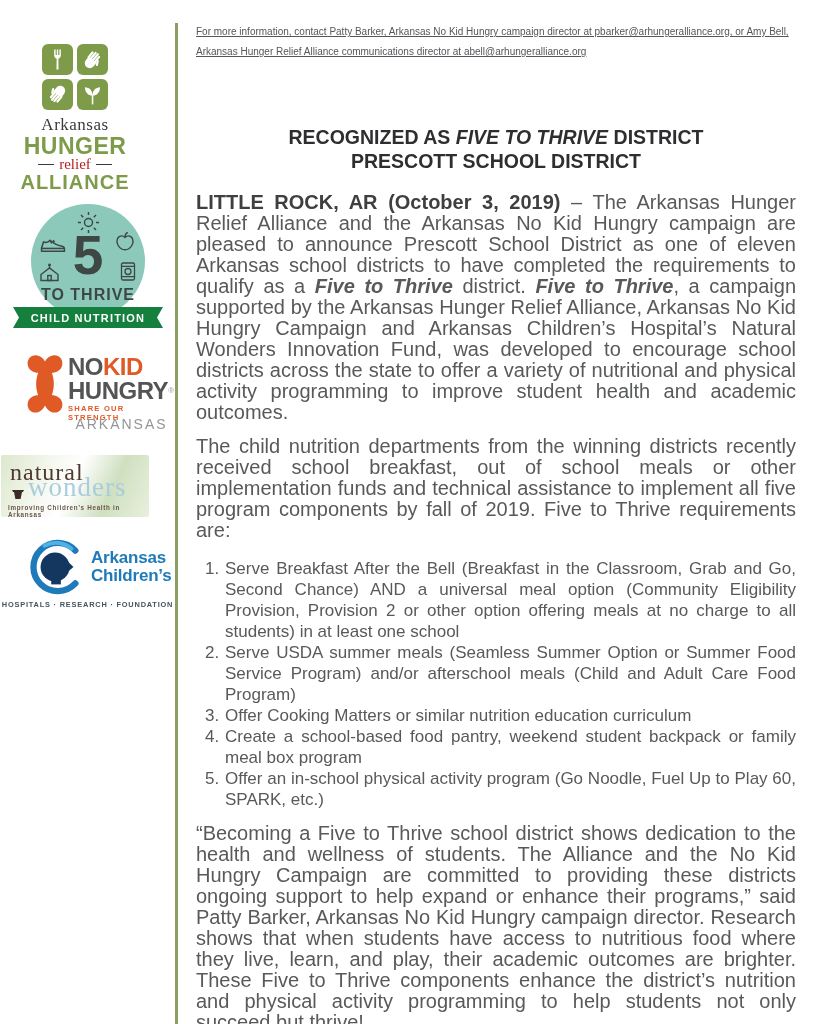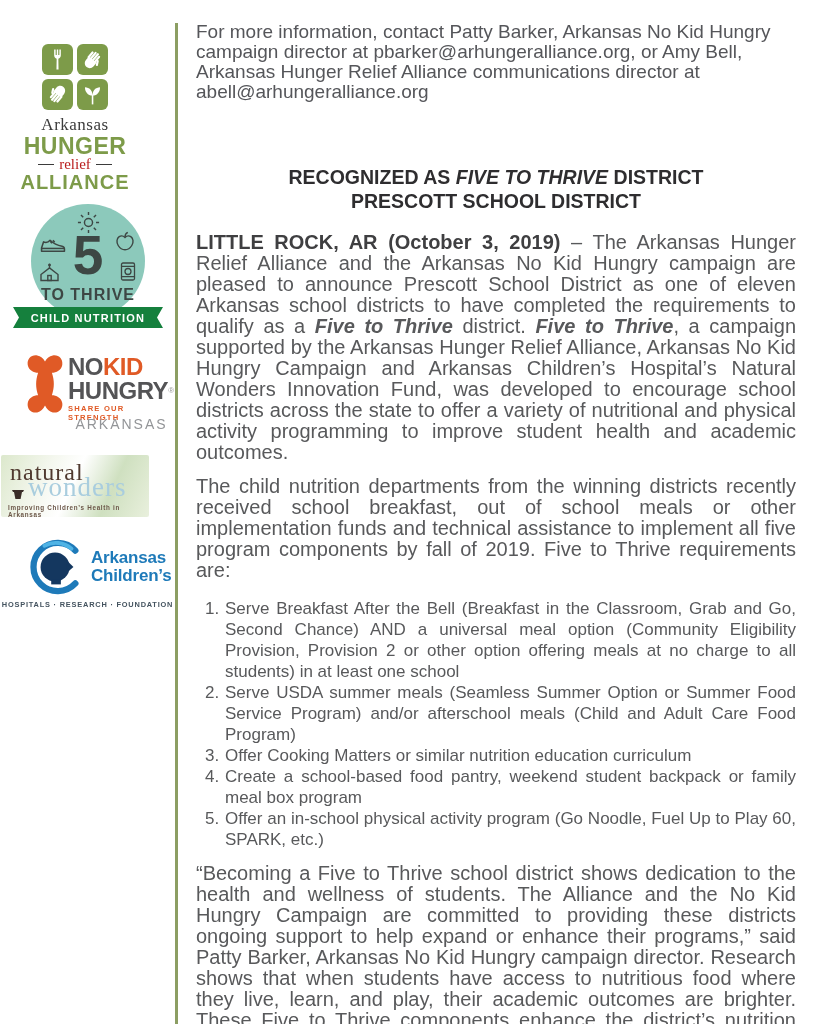--- a/index.html
+++ b/index.html
@@ -53,21 +53,21 @@
   .nw-wonders{position:absolute;left:27px;top:17px;font-family:"Liberation Serif",serif;font-size:27px;color:#a9cdde;letter-spacing:1px;}
   .nw-tagline{position:absolute;left:7px;top:49px;width:140px;font-size:6.3px;color:#6b5648;letter-spacing:.7px;font-weight:bold;}
   
   .ac{top:538px;height:78px;text-align:left;}
   .ac-mark{position:absolute;left:28px;top:0;width:58px;height:58px;}
   .ac-text{position:absolute;left:91px;top:11px;font-size:17px;font-weight:bold;color:#1e7ab9;line-height:18px;letter-spacing:-.2px;}
   .ac-tagline{position:absolute;left:0;top:62px;width:175px;text-align:center;font-size:7.4px;color:#44535f;letter-spacing:.8px;font-weight:bold;}
   
   .main{position:absolute;left:196px;top:22px;width:600px;}
   h1.title{margin:0 0 11px 0;font-size:31px;font-weight:bold;color:#221e1f;letter-spacing:-.3px;line-height:34px;}
-  .contact{margin:0;font-size:19px;line-height:20px;color:#55565a;}
+  .contact{margin:0;font-size:10px;line-height:20px;color:#55565a;text-decoration:underline;}
   .headline{margin-top:64px;text-align:center;font-size:19.5px;font-weight:bold;color:#2e2d2f;line-height:23.5px;}
   .headline .it{font-style:italic;}
   p.body{margin:13px 0 0 0;font-size:20px;line-height:21px;color:#58595b;text-align:justify;hyphens:auto;}
   p.p1{margin-top:19px;}
   .lead{font-weight:bold;color:#3f3f41;}
   .bi{font-weight:bold;font-style:italic;}
   ol.reqs{margin:17px 0 0 0;padding-left:28px;font-size:17px;line-height:21px;color:#58595b;}
   ol.reqs li{text-align:justify;hyphens:auto;padding-left:1px;}
 </style>
 </head>

